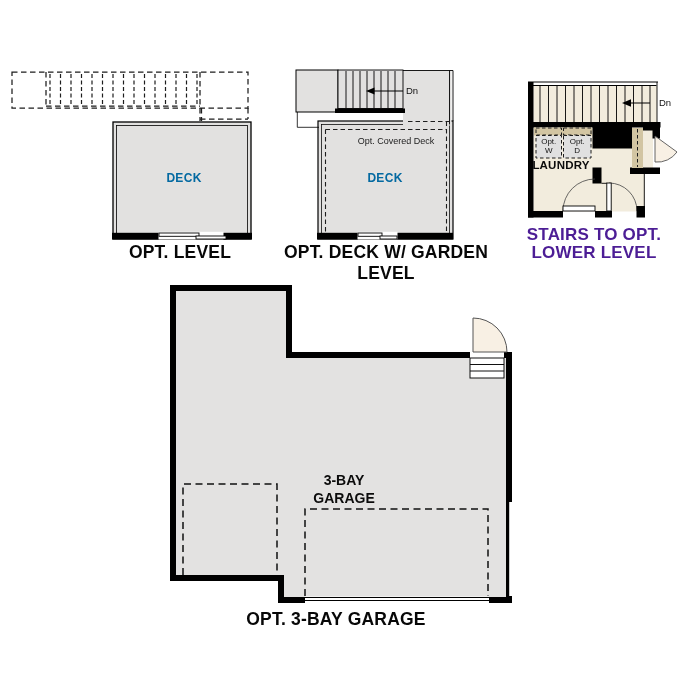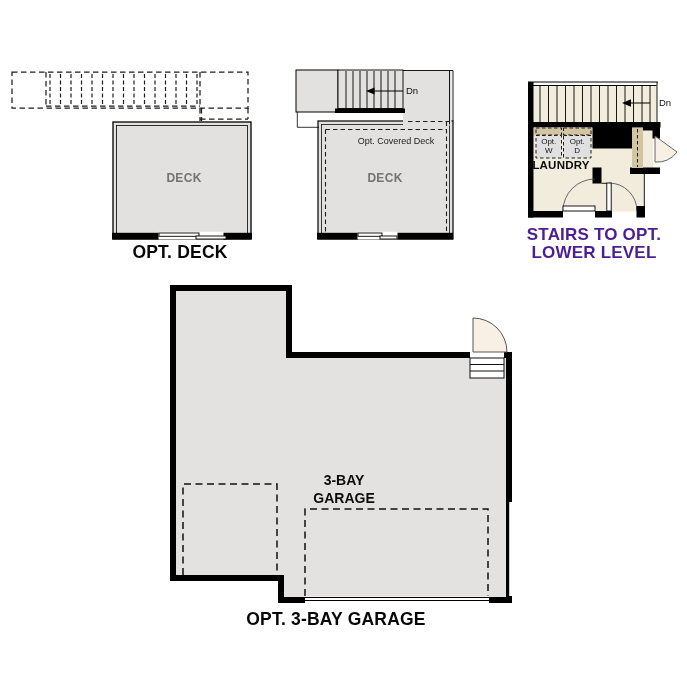--- a/index.html
+++ b/index.html
@@ -6,21 +6,21 @@
   #stage{
     position:relative;width:687px;height:687px;background:#ffffff;overflow:hidden;
     font-family:"Liberation Sans","DejaVu Sans",sans-serif;color:#000;
   }
   #linework{position:absolute;left:0;top:0;}
   .txt{position:absolute;white-space:pre-line;}
   .center{text-align:center;}
   .note{font-size:8.5px;color:#1c1c1c;}
   .small-note{font-size:9px;color:#222;}
   .dn{font-size:9.5px;color:#111;}
-  .room{font-weight:bold;font-size:12px;letter-spacing:.3px;color:#737373;}
+  .room{font-weight:bold;font-size:12px;letter-spacing:.3px;color:#0369a1;}
   .room-sm{font-weight:bold;font-size:11.5px;letter-spacing:.2px;color:#0b0b0b;}
   .room-2l{font-weight:bold;font-size:14px;line-height:1.28;color:#0b0b0b;}
   .caption{font-weight:bold;font-size:17.5px;letter-spacing:.2px;color:#070707;}
   .caption-2l{font-weight:bold;font-size:17px;line-height:1.08;letter-spacing:.2px;color:#4c1d95;}
   .wd{font-size:8px;line-height:1.18;color:#111;}
 </style>
 </head>
 <body>
 
 <div id="stage">
@@ -152,25 +152,26 @@
         <rect x="470" y="358" width="34" height="20" fill="#fff" stroke="#111" stroke-width="1"></rect>
         <path d="M470 364.5H504M470 371H504" fill="none" stroke="#111" stroke-width="1"></path>
       </g>
 
       <path d="M183 575 V484 H277 V575" fill="none" stroke="#111" stroke-width="1.5" stroke-dasharray="7 4.5"></path>
       <path d="M305 596 V509 H488 V596" fill="none" stroke="#111" stroke-width="1.5" stroke-dasharray="7 4.5"></path>
     </g>
   </svg>
 
   <div class="txt room center" style="left:134px;top:171px;width:100px;">DECK</div>
-  <div class="txt caption center" style="left:80px;top:242px;width:200px;">OPT. DECK</div>
+  <div class="txt caption center" style="left:80px;top:242px;width:200px;">OPT. LEVEL</div>
 
   <div class="txt dn" style="left:406px;top:85px;">Dn</div>
   <div class="txt small-note center" style="left:317px;top:136px;width:158px;">Opt. Covered Deck</div>
   <div class="txt room center" style="left:335px;top:171px;width:100px;">DECK</div>
+  <div class="txt caption center" style="left:266px;top:242px;width:240px;">OPT. DECK W/ GARDEN LEVEL</div>
 
   <div class="txt dn" style="left:659px;top:97px;">Dn</div>
   <div class="txt wd center" style="left:536px;top:137px;width:25.5px;">Opt.
 W</div>
   <div class="txt wd center" style="left:563.5px;top:137px;width:27.5px;">Opt.
 D</div>
   <div class="txt room-sm center" style="left:528px;top:159px;width:66px;">LAUNDRY</div>
   <div class="txt caption-2l center" style="left:514px;top:226px;width:160px;">STAIRS TO OPT.
 LOWER LEVEL</div>
 

